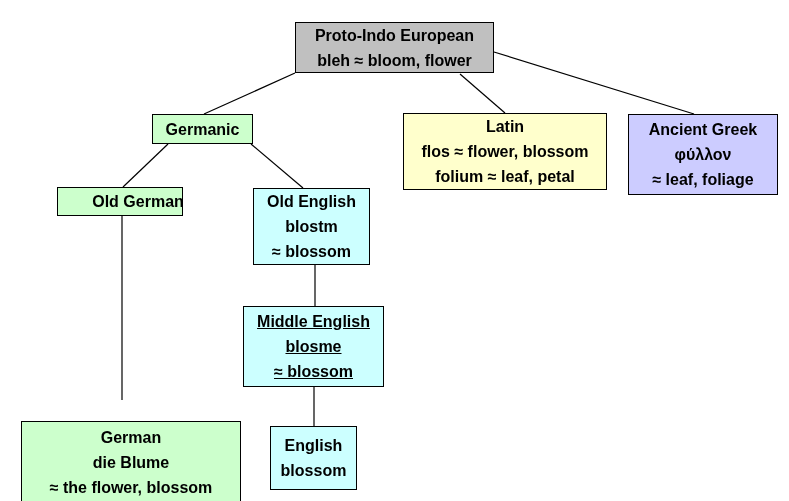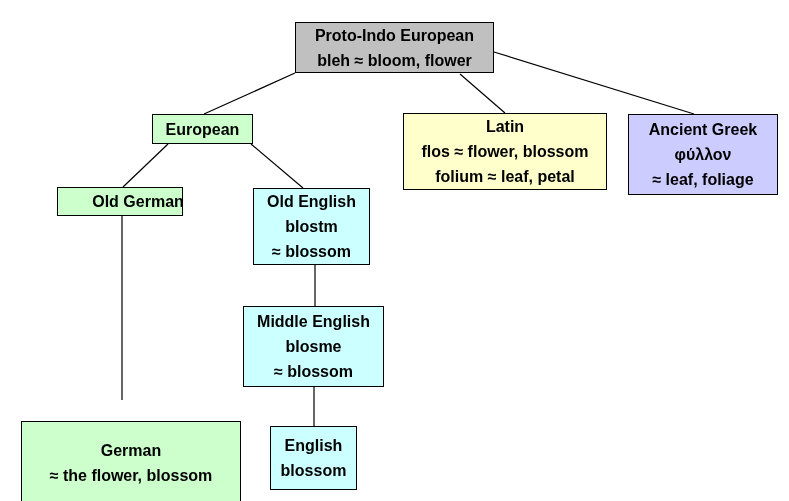--- a/index.html
+++ b/index.html
@@ -53,46 +53,47 @@
       <line x1="251" y1="144" x2="303" y2="188" stroke="#000000" stroke-width="1.2"></line>
       <line x1="122" y1="216" x2="122" y2="400" stroke="#000000" stroke-width="1.2"></line>
       <line x1="315" y1="265" x2="315" y2="306" stroke="#000000" stroke-width="1.2"></line>
       <line x1="314" y1="387" x2="314" y2="426" stroke="#000000" stroke-width="1.2"></line>
     </svg>
 <div class="node" style="left: 295px; top: 22px; width: 199px; height: 51px; background: rgb(192, 192, 192);">
       <div class="node-line">Proto-Indo European</div>
       <div class="node-line">bleh ≈ bloom, flower</div>
     </div>
     <div class="node" style="left: 152px; top: 114px; width: 101px; height: 30px; background: rgb(204, 255, 204);">
-      <div class="node-line">European</div>
+      <div class="node-line">Germanic</div>
     </div>
     <div class="node" style="left: 57px; top: 187px; width: 126px; height: 29px; background: rgb(204, 255, 204); padding-left: 36px;">
       <div class="node-line">Old German</div>
     </div>
     <div class="node" style="left: 253px; top: 188px; width: 117px; height: 77px; background: rgb(204, 255, 255);">
       <div class="node-line">Old English</div>
       <div class="node-line">blostm</div>
       <div class="node-line">≈ blossom</div>
     </div>
     <div class="node" style="left: 628px; top: 114px; width: 150px; height: 81px; background: rgb(204, 204, 255);">
       <div class="node-line">Ancient Greek</div>
       <div class="node-line">φύλλον</div>
       <div class="node-line">≈ leaf, foliage</div>
     </div>
     <div class="node" style="left: 403px; top: 113px; width: 204px; height: 77px; background: rgb(255, 255, 204);">
       <div class="node-line">Latin</div>
       <div class="node-line">flos ≈ flower, blossom</div>
       <div class="node-line">folium ≈ leaf, petal</div>
     </div>
-    <div class="node" style="left: 243px; top: 306px; width: 141px; height: 81px; background: rgb(204, 255, 255);">
+    <div class="node" style="left: 243px; top: 306px; width: 141px; height: 81px; background: rgb(204, 255, 255); text-decoration: underline;">
       <div class="node-line">Middle English</div>
       <div class="node-line">blosme</div>
       <div class="node-line">≈ blossom</div>
     </div>
     <div class="node" style="left: 21px; top: 400px; width: 220px; height: 83px; background: rgb(204, 255, 204); margin-top: 21px;">
       <div class="node-line">German</div>
+      <div class="node-line">die Blume</div>
       <div class="node-line">≈ the flower, blossom</div>
     </div>
     <div class="node" style="left: 270px; top: 426px; width: 87px; height: 64px; background: rgb(204, 255, 255);">
       <div class="node-line">English</div>
       <div class="node-line">blossom</div>
     </div>
   </div>
 
 </body></html>

